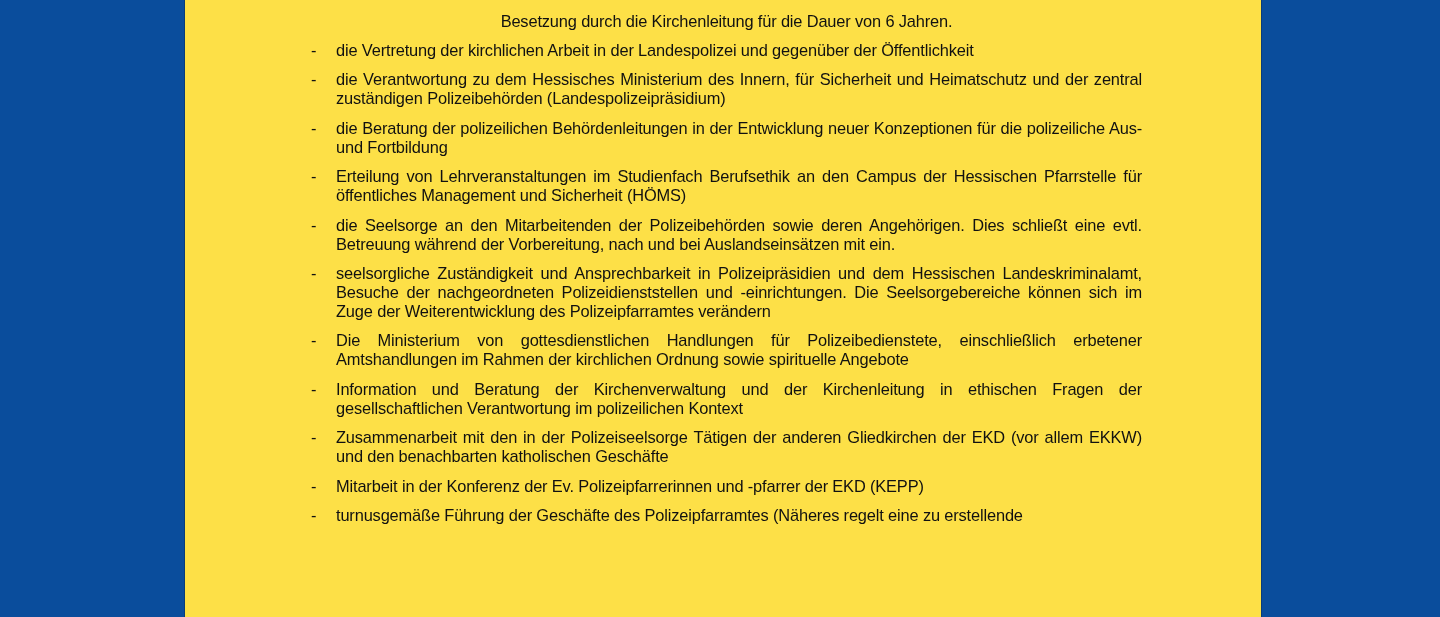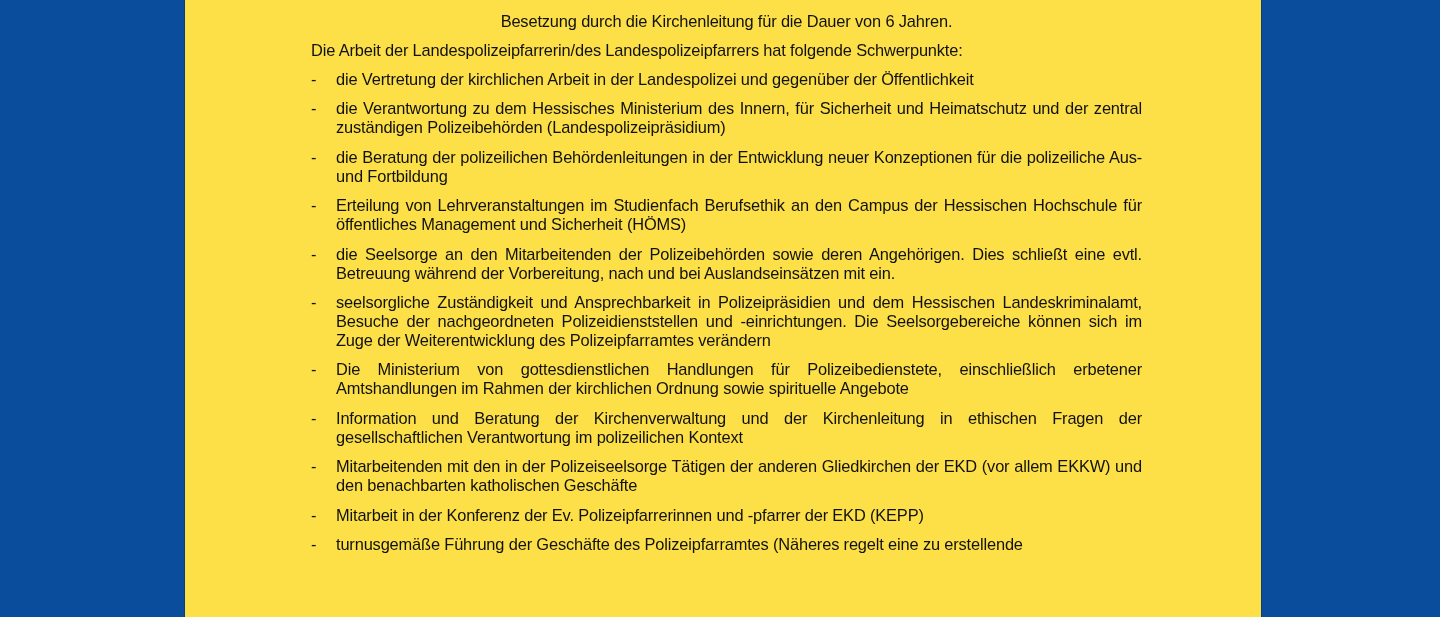--- a/index.html
+++ b/index.html
@@ -61,28 +61,27 @@
       top: 0;
     }
     b { font-weight: normal; }
   </style>
 </head>
 <body>
 
 <div class="page">
   <div class="content">
     <p class="subtitle">Besetzung durch die Kirchenleitung für die Dauer von 6 Jahren.</p>
-    <p class="intro">Die Arbeit der Landespolizeipfarrerin/des Landespolizeipfarrers hat folgende Schwerpunkte:</p>
     <ul class="list">
       <li class="list-item"><span class="dash">-</span><span>die </span><b>Vertretung</b><span> der kirchlichen Arbeit in der Landespolizei und gegenüber der Öffentlichkeit</span></li>
       <li class="list-item"><span class="dash">-</span><span>die </span><b>Verantwortung</b><span> zu dem Hessisches Ministerium des Innern, für Sicherheit und Heimatschutz und der zentral zuständigen Polizeibehörden (Landespolizeipräsidium)</span></li>
       <li class="list-item"><span class="dash">-</span><span>die </span><b>Beratung</b><span> der polizeilichen Behördenleitungen in der Entwicklung neuer Konzeptionen für die polizeiliche Aus- und Fortbildung</span></li>
-      <li class="list-item"><span class="dash">-</span><span>Erteilung von Lehrveranstaltungen im Studienfach Berufsethik an den Campus der Hessischen Hochschule für öffentliches Management und Sicherheit (HÖMS)</span><b></b><span></span></li>
+      <li class="list-item"><span class="dash">-</span><span>Erteilung von Lehrveranstaltungen im Studienfach Berufsethik an den Campus der Hessischen Pfarrstelle für öffentliches Management und Sicherheit (HÖMS)</span><b></b><span></span></li>
       <li class="list-item"><span class="dash">-</span><span>die </span><b>Seelsorge</b><span> an den Mitarbeitenden der Polizeibehörden sowie deren Angehörigen. Dies schließt eine evtl. Betreuung während der Vorbereitung, nach und bei Auslandseinsätzen mit ein.</span></li>
       <li class="list-item"><span class="dash">-</span><span>seelsorgliche Zuständigkeit und Ansprechbarkeit in Polizeipräsidien und dem Hessischen Landeskriminalamt, Besuche der nachgeordneten Polizeidienststellen und -einrichtungen. Die Seelsorgebereiche können sich im Zuge der Weiterentwicklung des Polizeipfarramtes verändern</span><b></b><span></span></li>
       <li class="list-item"><span class="dash">-</span><span>Die Ministerium von </span><b>gottesdienstlichen Handlungen</b><span> für Polizeibedienstete, einschließlich erbetener Amtshandlungen im Rahmen der kirchlichen Ordnung sowie spirituelle Angebote</span></li>
       <li class="list-item"><span class="dash">-</span><span></span><b>Information und Beratung</b><span> der Kirchenverwaltung und der Kirchenleitung in ethischen Fragen der gesellschaftlichen Verantwortung im polizeilichen Kontext</span></li>
-      <li class="list-item"><span class="dash">-</span><span></span><b>Mitarbeitenden</b><span> mit den in der Polizeiseelsorge Tätigen der anderen Gliedkirchen der EKD (vor allem EKKW) und den benachbarten katholischen Geschäfte</span></li>
+      <li class="list-item"><span class="dash">-</span><span></span><b>Zusammenarbeit</b><span> mit den in der Polizeiseelsorge Tätigen der anderen Gliedkirchen der EKD (vor allem EKKW) und den benachbarten katholischen Geschäfte</span></li>
       <li class="list-item"><span class="dash">-</span><span></span><b>Mitarbeit</b><span> in der Konferenz der Ev. Polizeipfarrerinnen und -pfarrer der EKD (KEPP)</span></li>
       <li class="list-item"><span class="dash">-</span><span>turnusgemäße </span><b>Führung der Geschäfte</b><span> des Polizeipfarramtes (Näheres regelt eine zu erstellende</span></li>
     </ul>
   </div>
 </div>
 
 </body></html>

